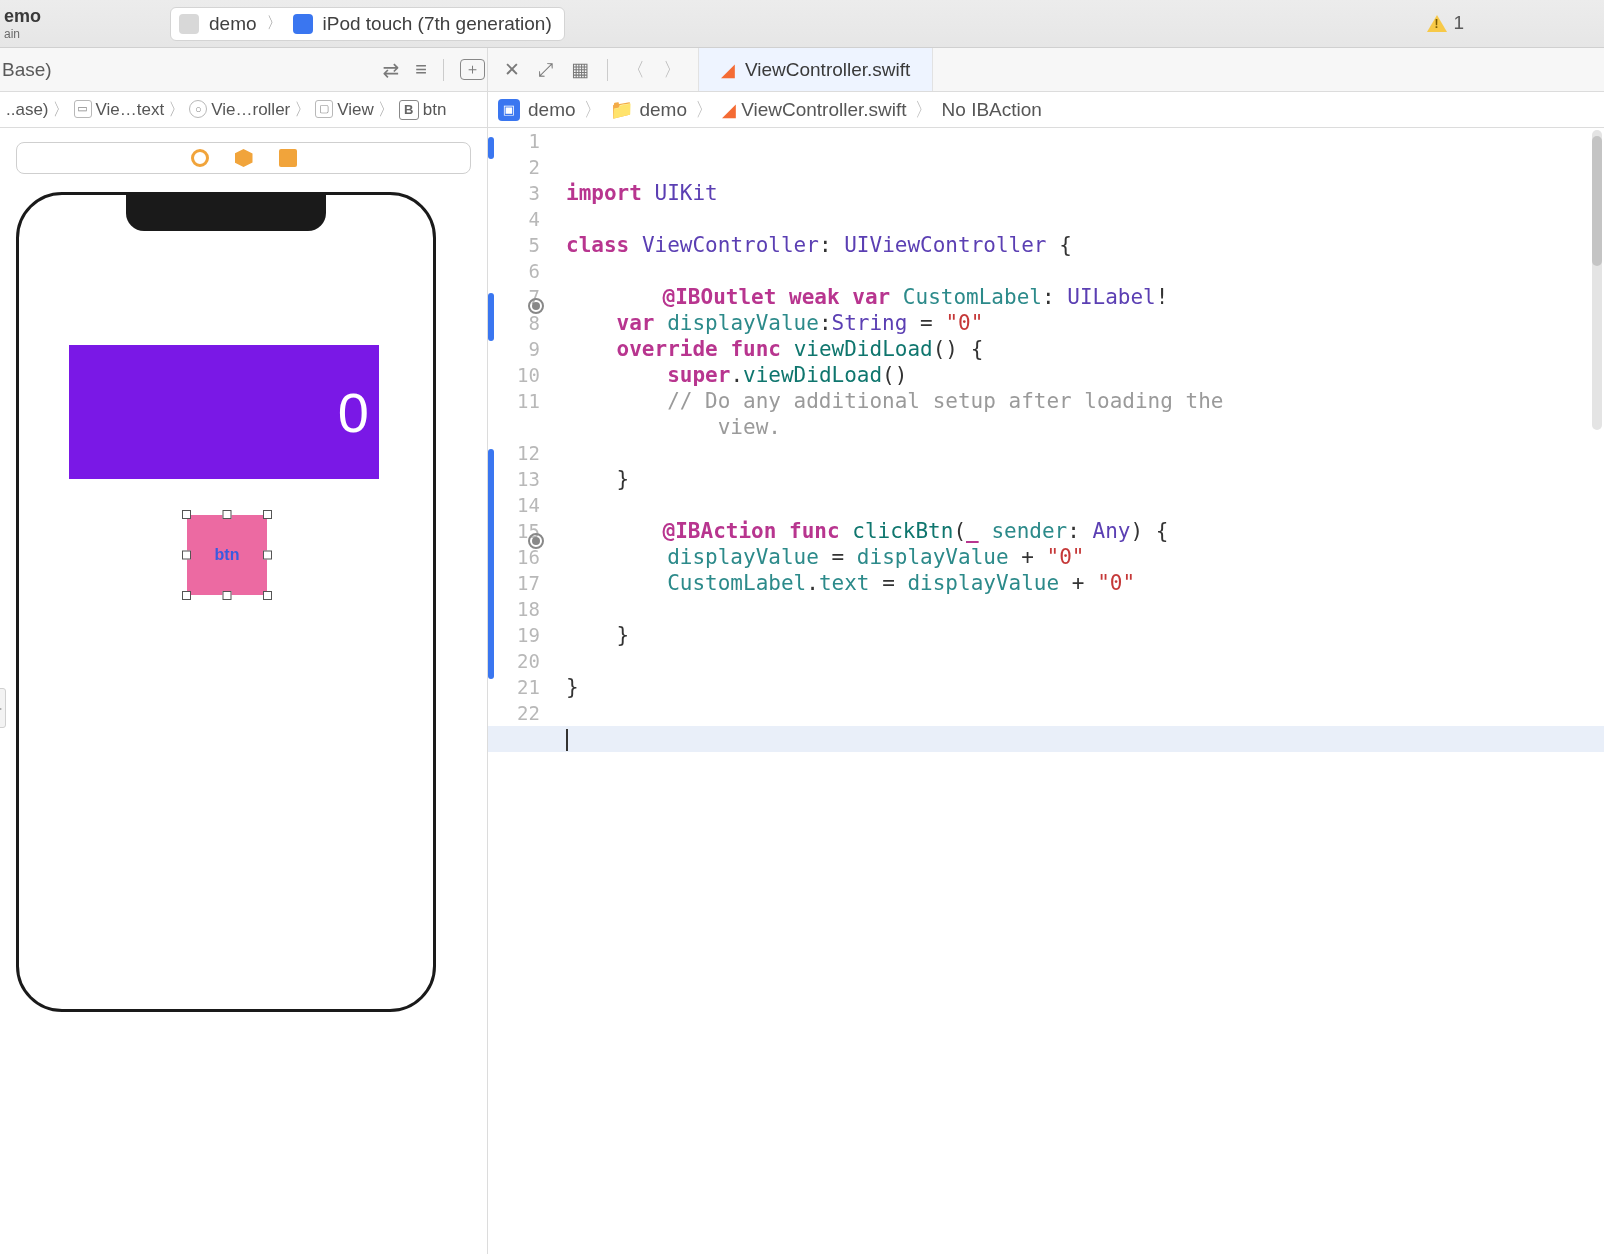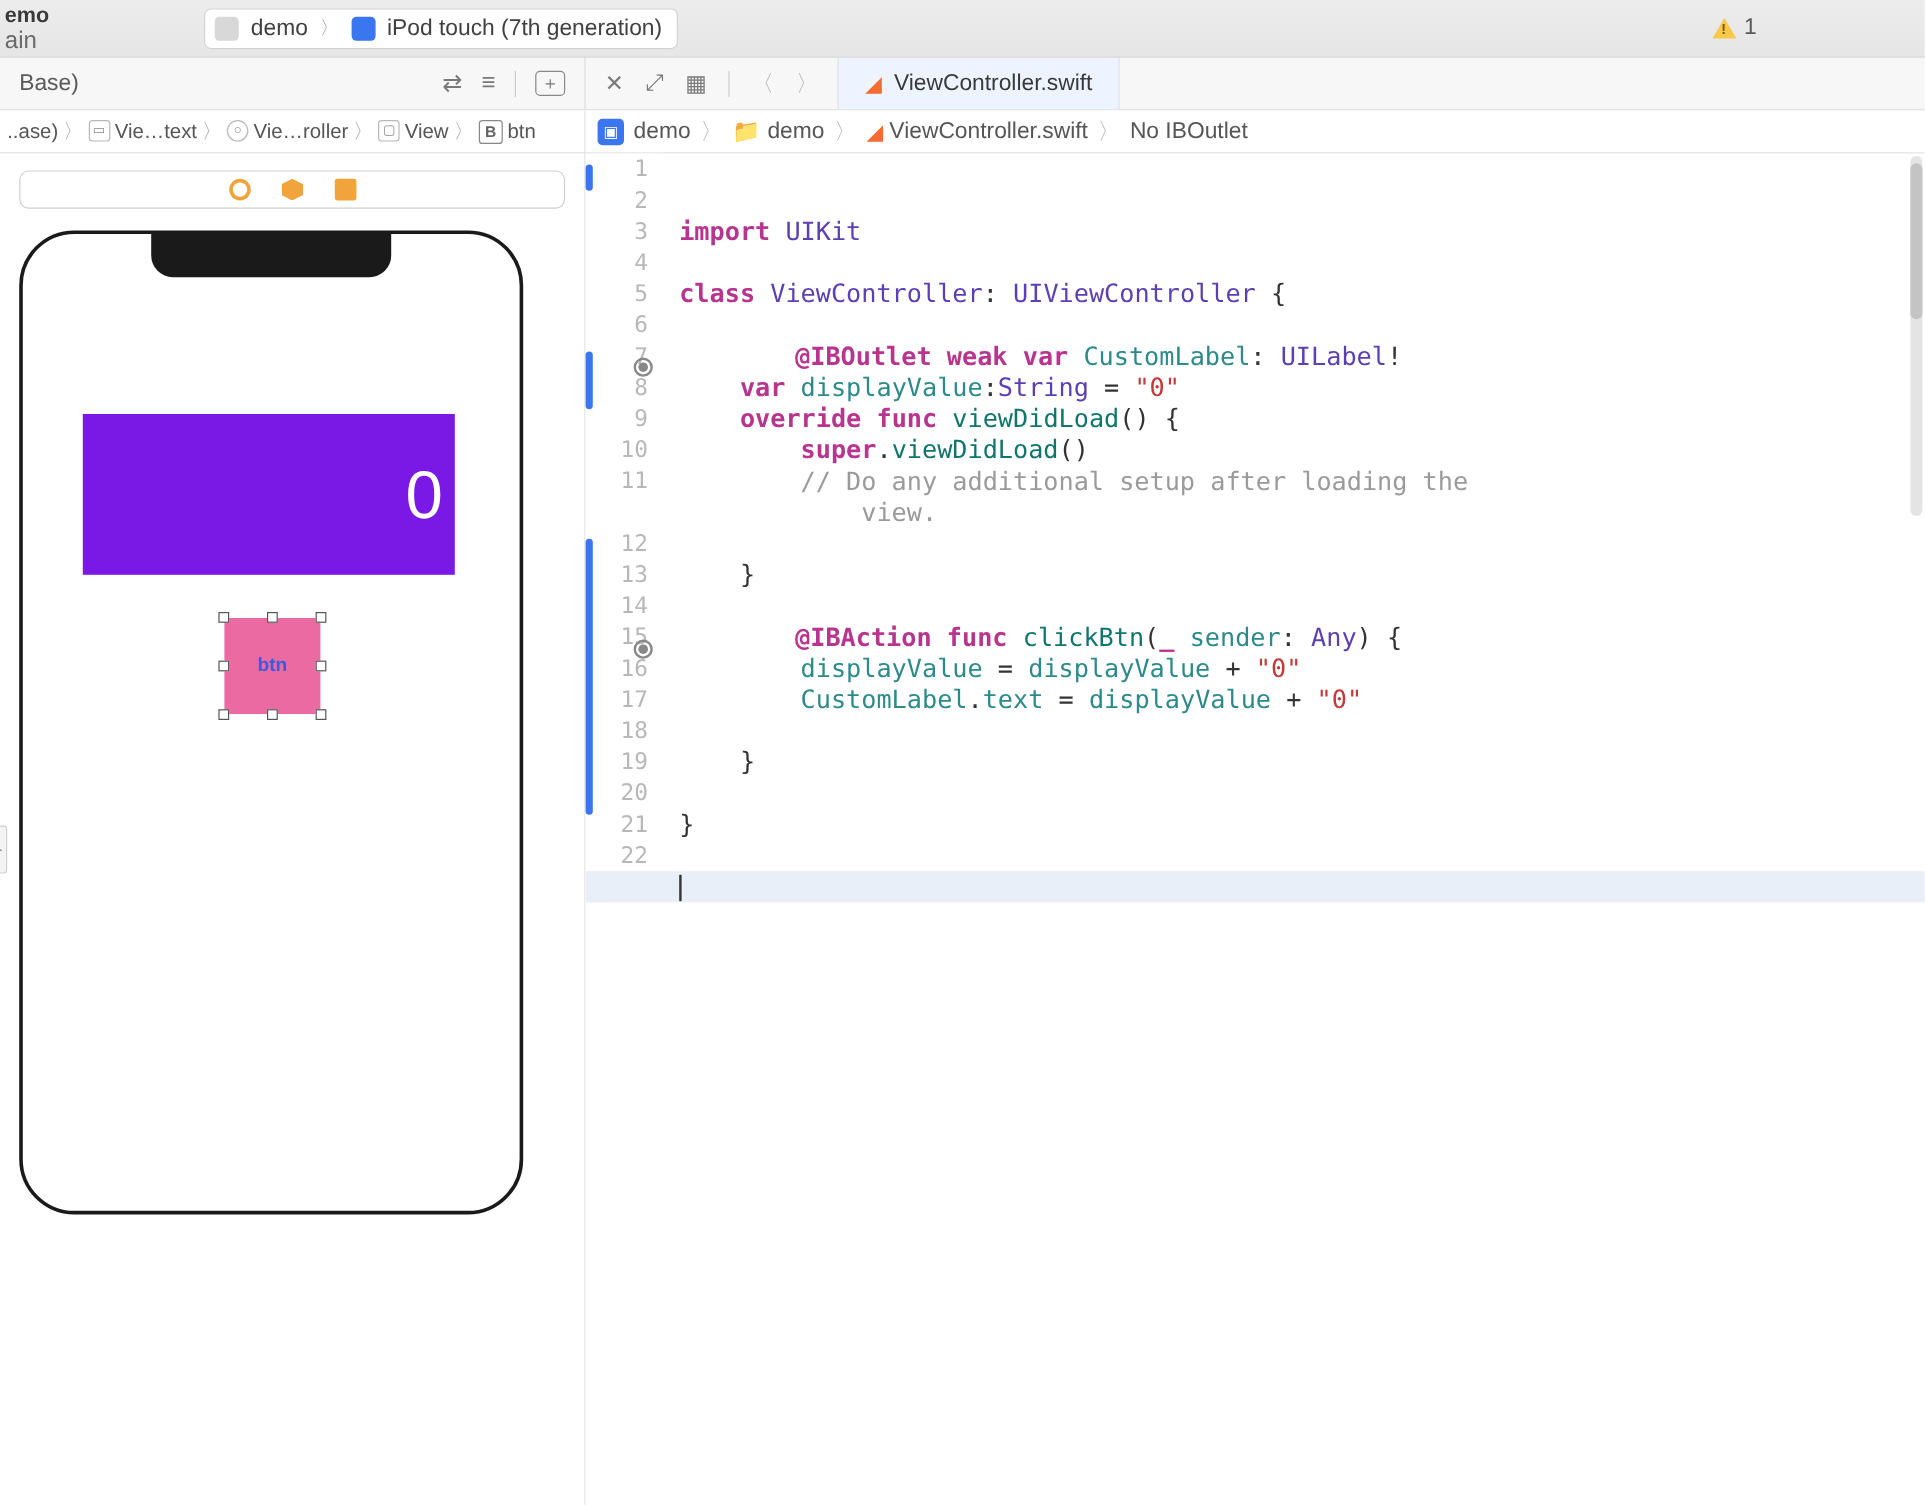--- a/index.html
+++ b/index.html
@@ -22,21 +22,21 @@
   align-items: center;
   position: relative;
 }
 .top-left-stub {
   width: 50px;
   height: 100%;
   display:flex; flex-direction:column; justify-content:center;
   padding-left:4px;
   font-size:18px; color:#3a3a3a; font-weight:600;
 }
-.top-left-stub .line2 { font-size:20px; color:#6a6a6a; font-weight:400; }
+.top-left-stub .line2 { font-size:12px; color:#6a6a6a; font-weight:400; }
 
 .scheme-area {
   margin-left: 120px;
   height: 34px;
   background: #fff;
   border: 1px solid #d4d4d4;
   border-radius: 6px;
   display:flex; align-items:center;
   padding: 0 12px 0 8px;
   gap:10px;
@@ -73,21 +73,21 @@
 .sub-toolbar {
   height: 44px;
   background:#f7f7f7;
   border-bottom:1px solid #dcdcdc;
   display:flex;
 }
 .sub-left {
   width:488px; height:100%;
   border-right:1px solid #dcdcdc;
   display:flex; align-items:center; justify-content:space-between;
-  padding:0 16px;
+  padding:0 2px;
 }
 .sub-left .lbl { font-size:19px; color:#5a5a5a; }
 .sub-left .icons { display:flex; gap:16px; color:#7a7a7a; font-size:20px; align-items:center;}
 .sub-left .icons span { cursor:default; }
 .divider-v { width:1px; height:22px; background:#ccc; display:inline-block;}
 
 .sub-right {
   flex:1;
   display:flex; align-items:center;
 }
@@ -314,21 +314,21 @@
   <div class="jump-right">
     <span class="proj-icon">▣</span>
     <span>demo</span>
     <span class="jb-sep2">〉</span>
     <span class="folder-ico">📁</span>&nbsp;
     <span>demo</span>
     <span class="jb-sep2">〉</span>
     <span class="swift-icon">◢</span>&nbsp;
     <span>ViewController.swift</span>
     <span class="jb-sep2">〉</span>
-    <span>No IBOutlet</span>
+    <span>No IBAction</span>
   </div>
 </div>
 
 <div class="main-split">
 
   <div class="left-pane">
     <div class="canvas-toolbar">
       <span class="ct-icon i-circle"></span>
       <span class="ct-icon i-cube"></span>
       <span class="ct-icon i-doc"></span>

